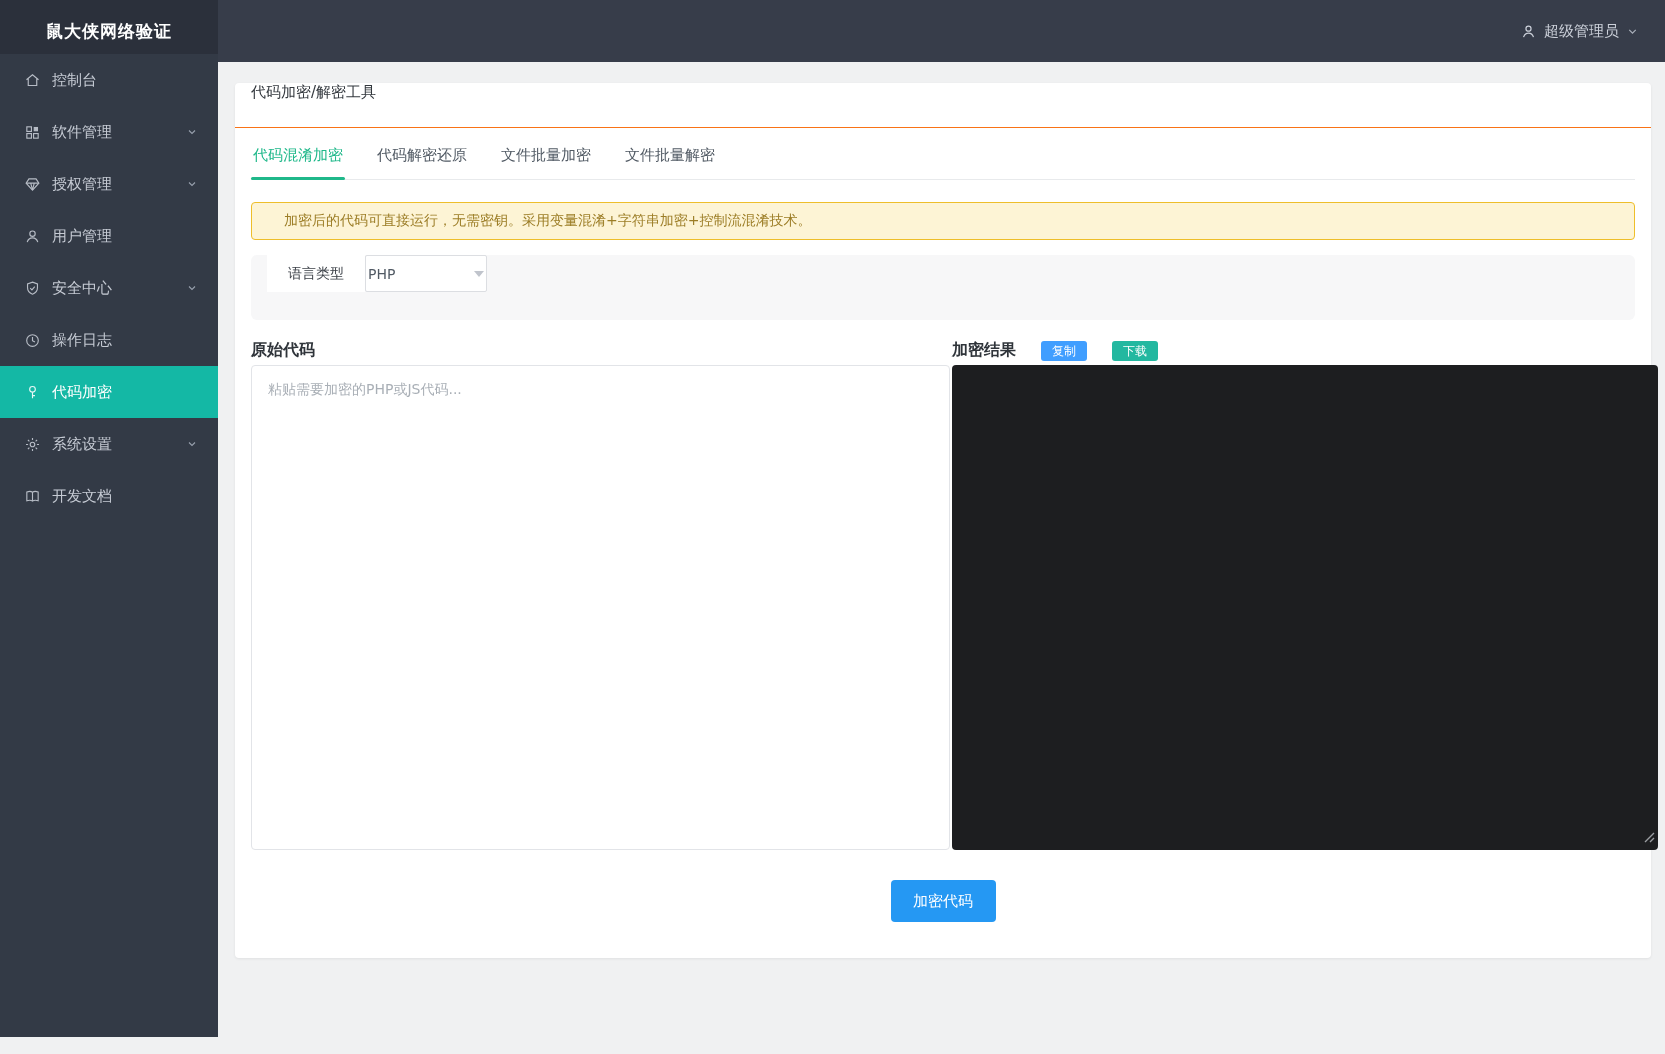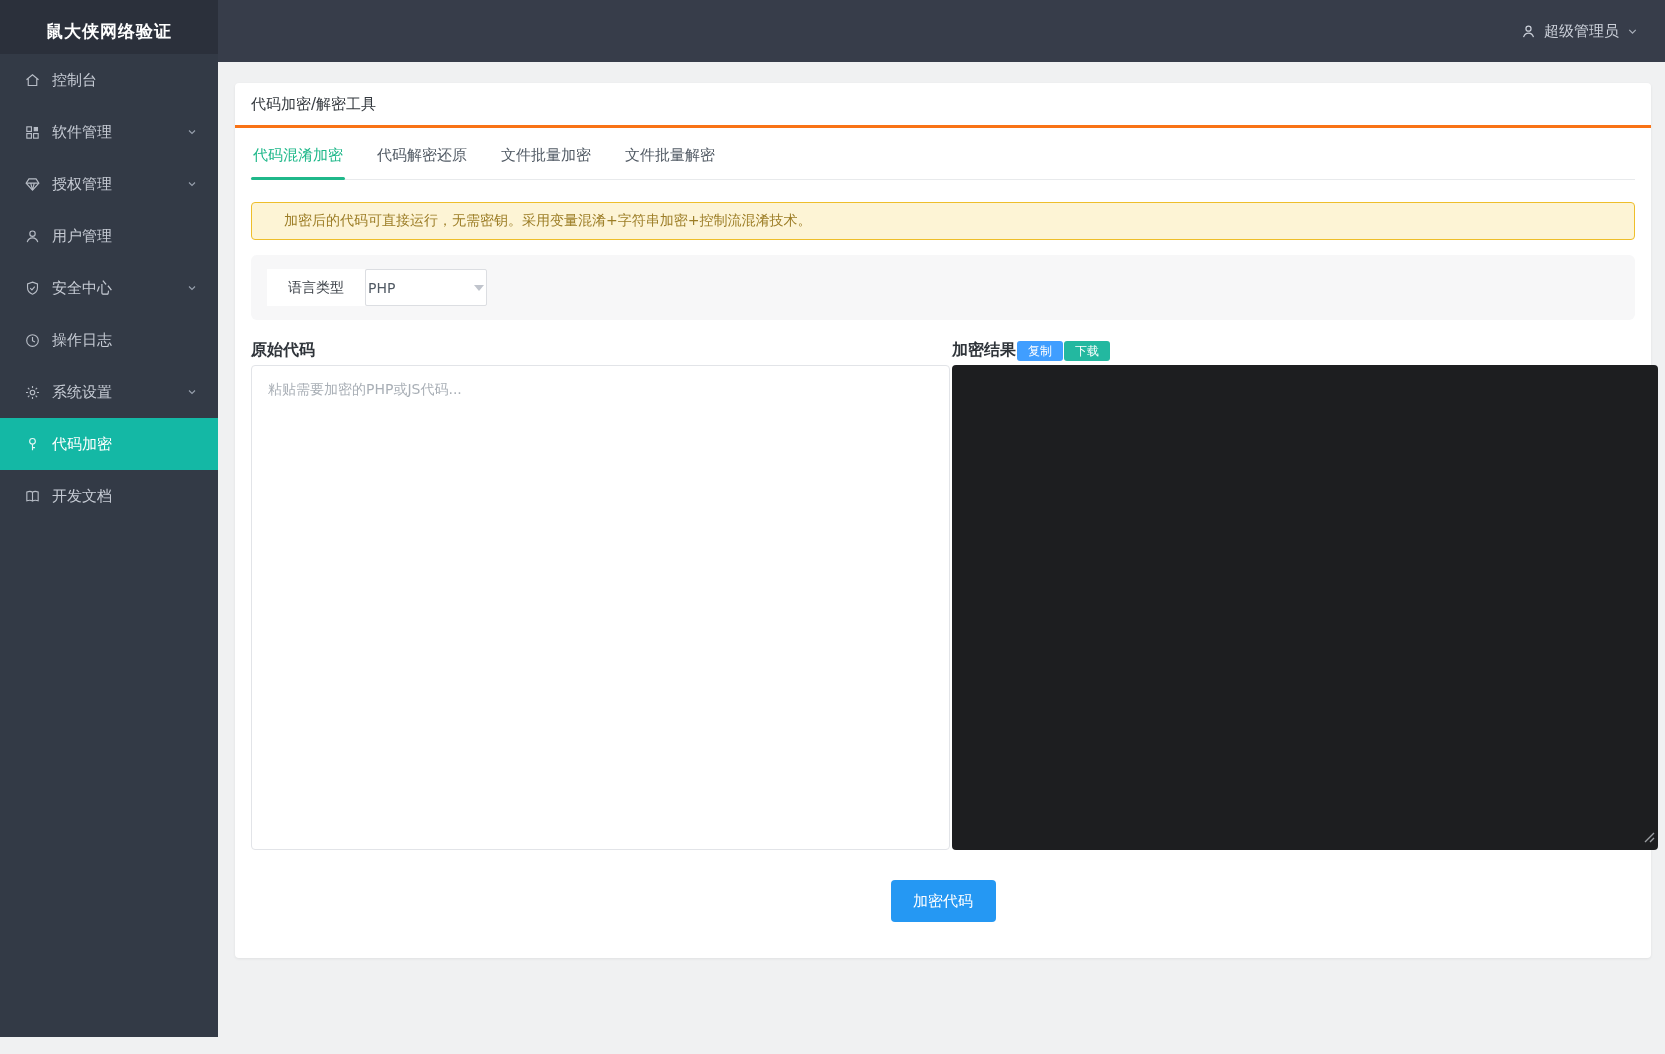--- a/index.html
+++ b/index.html
@@ -30,46 +30,46 @@
   .side-item .icon{width:18px;height:18px;margin-right:11px;display:flex;align-items:center;justify-content:center;opacity:.9;}
   .side-item .icon svg{display:block;}
   .side-item .lbl{flex:1;}
   .side-item .chev{color:#98a0ad;display:flex;}
   .side-item.active{background:var(--active-bg);color:var(--active-text);}
 
   
   .content{position:absolute;left:218px;top:62px;width:1447px;height:992px;background:var(--page-bg);}
   .card{position:absolute;left:17px;top:21px;width:1416px;height:875px;background:var(--card-bg);
         border-radius:4px;box-shadow:0 1px 3px rgba(0,0,0,.07);overflow:visible;}
-  .card-header{height:45px;display:flex;align-items:center;padding:0 16px;font-size:15px;
-        color:var(--text-main);border-bottom:3px solid #f97316;}
+  .card-header{height:45px;display:flex;padding:0 16px;font-size:15px;
+        color:var(--text-main);border-bottom:1px solid #f97316;}
   .card-body{padding:16px;}
 
   .tabs{display:flex;border-bottom:1px solid var(--border-light);margin-bottom:22px;}
   .tab{font-size:15px;color:#515a64;padding:2px 2px 14px 2px;margin-right:30px;cursor:pointer;position:relative;}
   .tab.active{color:var(--tab-active);}
   .tab.active::after{content:"";position:absolute;left:0;right:0;bottom:-1px;height:3px;background:var(--tab-active);border-radius:2px;}
 
   .alert{height:38px;background:var(--alert-bg);border:1px solid var(--alert-border);border-radius:4px;
         display:flex;align-items:center;padding:0 32px;color:var(--alert-text);font-size:14px;margin-bottom:15px;}
 
-  .form-panel{height:65px;background:#f7f7f8;border-radius:6px;display:flex;align-items:center;
+  .form-panel{height:65px;background:#f7f7f8;border-radius:6px;display:flex;align-items:flex-start;
         padding:0 16px;margin-bottom:20px;}
   .form-item{display:flex;align-items:stretch;height:37px;}
   .form-label{background:#fff;width:98px;display:flex;align-items:center;justify-content:center;
         font-size:14px;color:#3c4148;}
   .select{background:#fff;width:122px;border:1px solid #dcdee2;border-radius:2px;display:flex;
         align-items:center;justify-content:space-between;padding:0 2px;font-size:14px;color:#515a64;cursor:pointer;}
   .caret{width:0;height:0;border-left:5px solid transparent;border-right:5px solid transparent;
         border-top:6px solid #c0c4cc;}
 
   .pane-heads{display:flex;margin-bottom:4px;margin-top:4px;}
   .pane-heads .left-head{width:701px;}
   .pane-heads h3{font-size:16px;color:#2f343a;font-weight:bold;display:inline-block;}
-  .right-head{display:flex;align-items:center;gap:1px;}
+  .right-head{display:flex;align-items:center;gap:25px;}
   .badge{font-size:12px;color:#fff;border-radius:3px;padding:4px 11px;cursor:pointer;line-height:1;}
   .badge.copy{background:var(--badge-copy);}
   .badge.download{background:var(--badge-download);}
 
   .editors{display:flex;width:1407px;height:485px;margin-bottom:30px;}
   .src-area{width:699px;height:485px;border:1px solid #e2e4e8;border-radius:4px;background:#fff;
         resize:none;outline:none;padding:15px 16px;font-size:14px;color:#333;
         font-family:"DejaVu Sans","Liberation Sans",sans-serif;}
   .src-area::placeholder{color:var(--text-muted);}
   .result-wrap{position:relative;width:706px;height:485px;margin-left:2px;}
@@ -177,43 +177,43 @@
   <div class="side-item">
     <span class="icon">
       <svg width="17" height="17" viewBox="0 0 24 24" fill="none" stroke="currentColor" stroke-width="1.6">
         <circle cx="12" cy="12" r="8.2"></circle>
           <path d="M12 7v5.2l3.4 2"></path>
       </svg>
       </span>
     <span class="lbl">操作日志</span>
   </div>
 
+  <div class="side-item active">
+    <span class="icon">
+      <svg width="17" height="17" viewBox="0 0 24 24" fill="none" stroke="currentColor" stroke-width="1.6">
+        <circle cx="12" cy="7.5" r="4"></circle>
+          <path d="M12 11.5V20M12 16.5h3.5"></path>
+      </svg>
+      </span>
+    <span class="lbl">代码加密</span>
+  </div>
+
   <div class="side-item">
     <span class="icon">
       <svg width="17" height="17" viewBox="0 0 24 24" fill="none" stroke="currentColor" stroke-width="1.6">
         <circle cx="12" cy="12" r="3.2"></circle>
         <path d="M12 2.8v3M12 18.2v3M2.8 12h3M18.2 12h3M5.5 5.5l2.1 2.1M16.4 16.4l2.1 2.1M18.5 5.5l-2.1 2.1M7.6 16.4l-2.1 2.1"></path>
       </svg>
       </span>
     <span class="lbl">系统设置</span>
     <span class="chev">
       <svg width="12" height="12" viewBox="0 0 24 24" fill="none" stroke="currentColor" stroke-width="2.2">
           <path d="M6 9l6 6 6-6"></path>
         </svg>
       </span>
-  </div>
-
-  <div class="side-item active">
-    <span class="icon">
-      <svg width="17" height="17" viewBox="0 0 24 24" fill="none" stroke="currentColor" stroke-width="1.6">
-        <circle cx="12" cy="7.5" r="4"></circle>
-          <path d="M12 11.5V20M12 16.5h3.5"></path>
-      </svg>
-      </span>
-    <span class="lbl">代码加密</span>
   </div>
 
   <div class="side-item">
     <span class="icon">
       <svg width="17" height="17" viewBox="0 0 24 24" fill="none" stroke="currentColor" stroke-width="1.6">
         <path d="M12 6C10 4.6 7 4.6 4 5.6V18c3-1 6-1 8 .5 2-1.5 5-1.5 8-.5V5.6c-3-1-6-1-8 .4z"></path>
           <path d="M12 6v12.5"></path>
       </svg>
       </span>
     <span class="lbl">开发文档</span>

